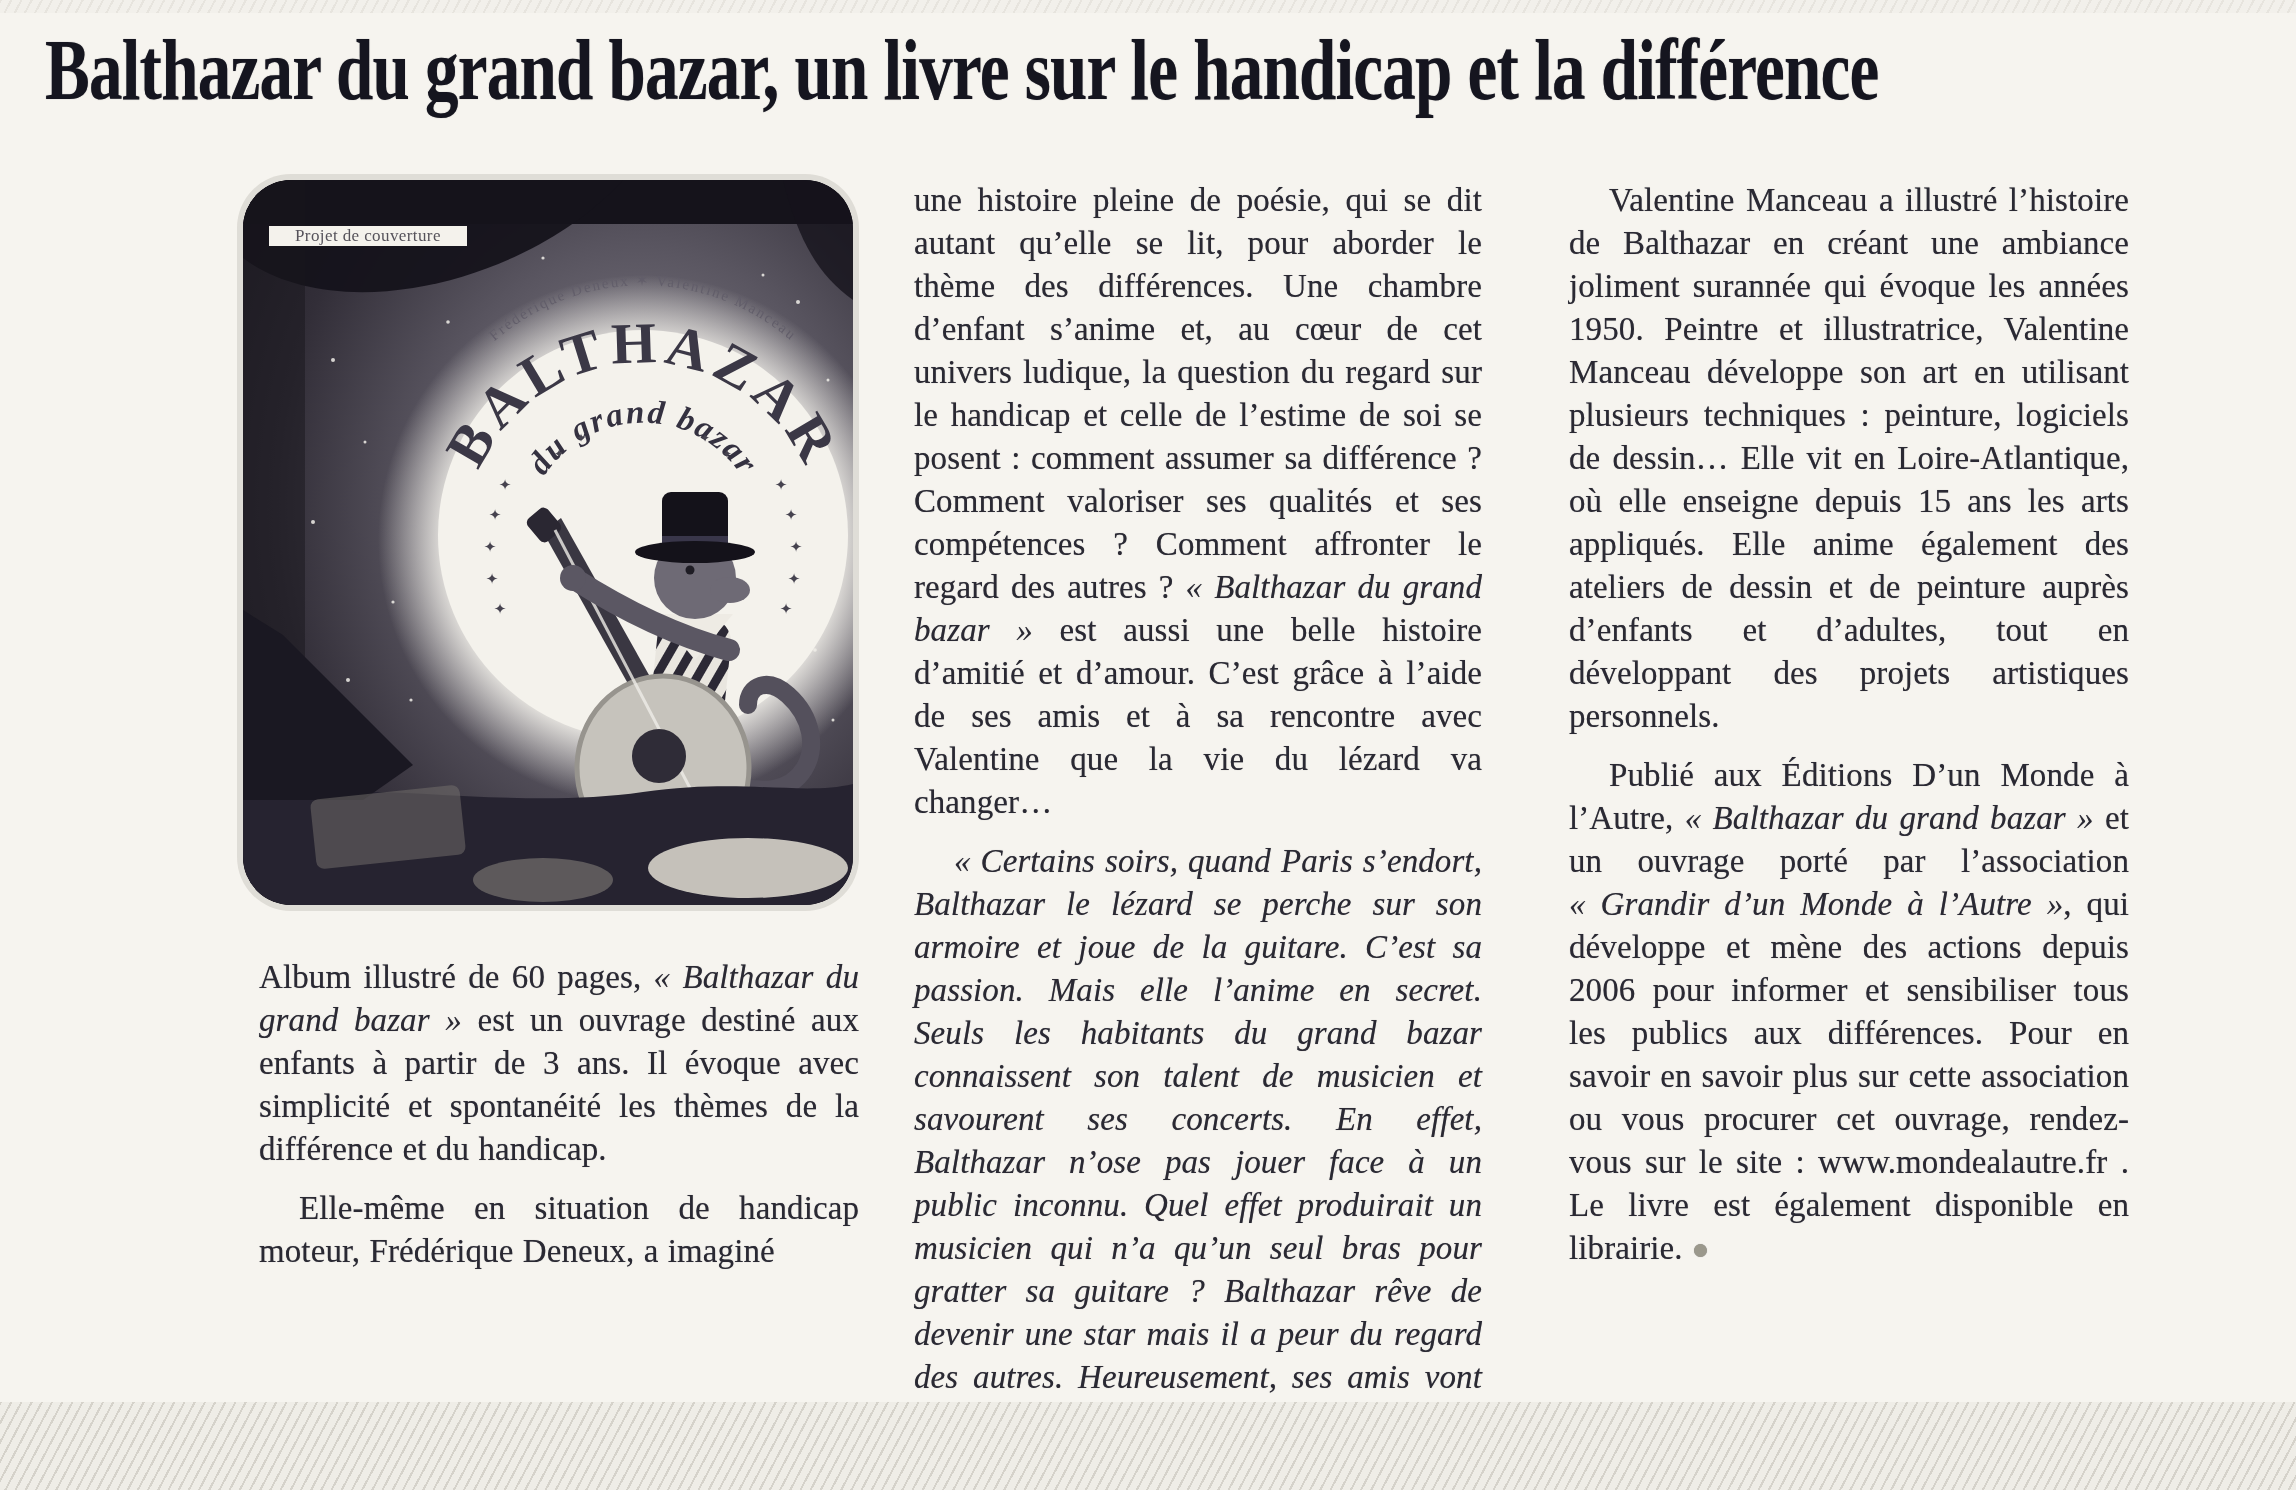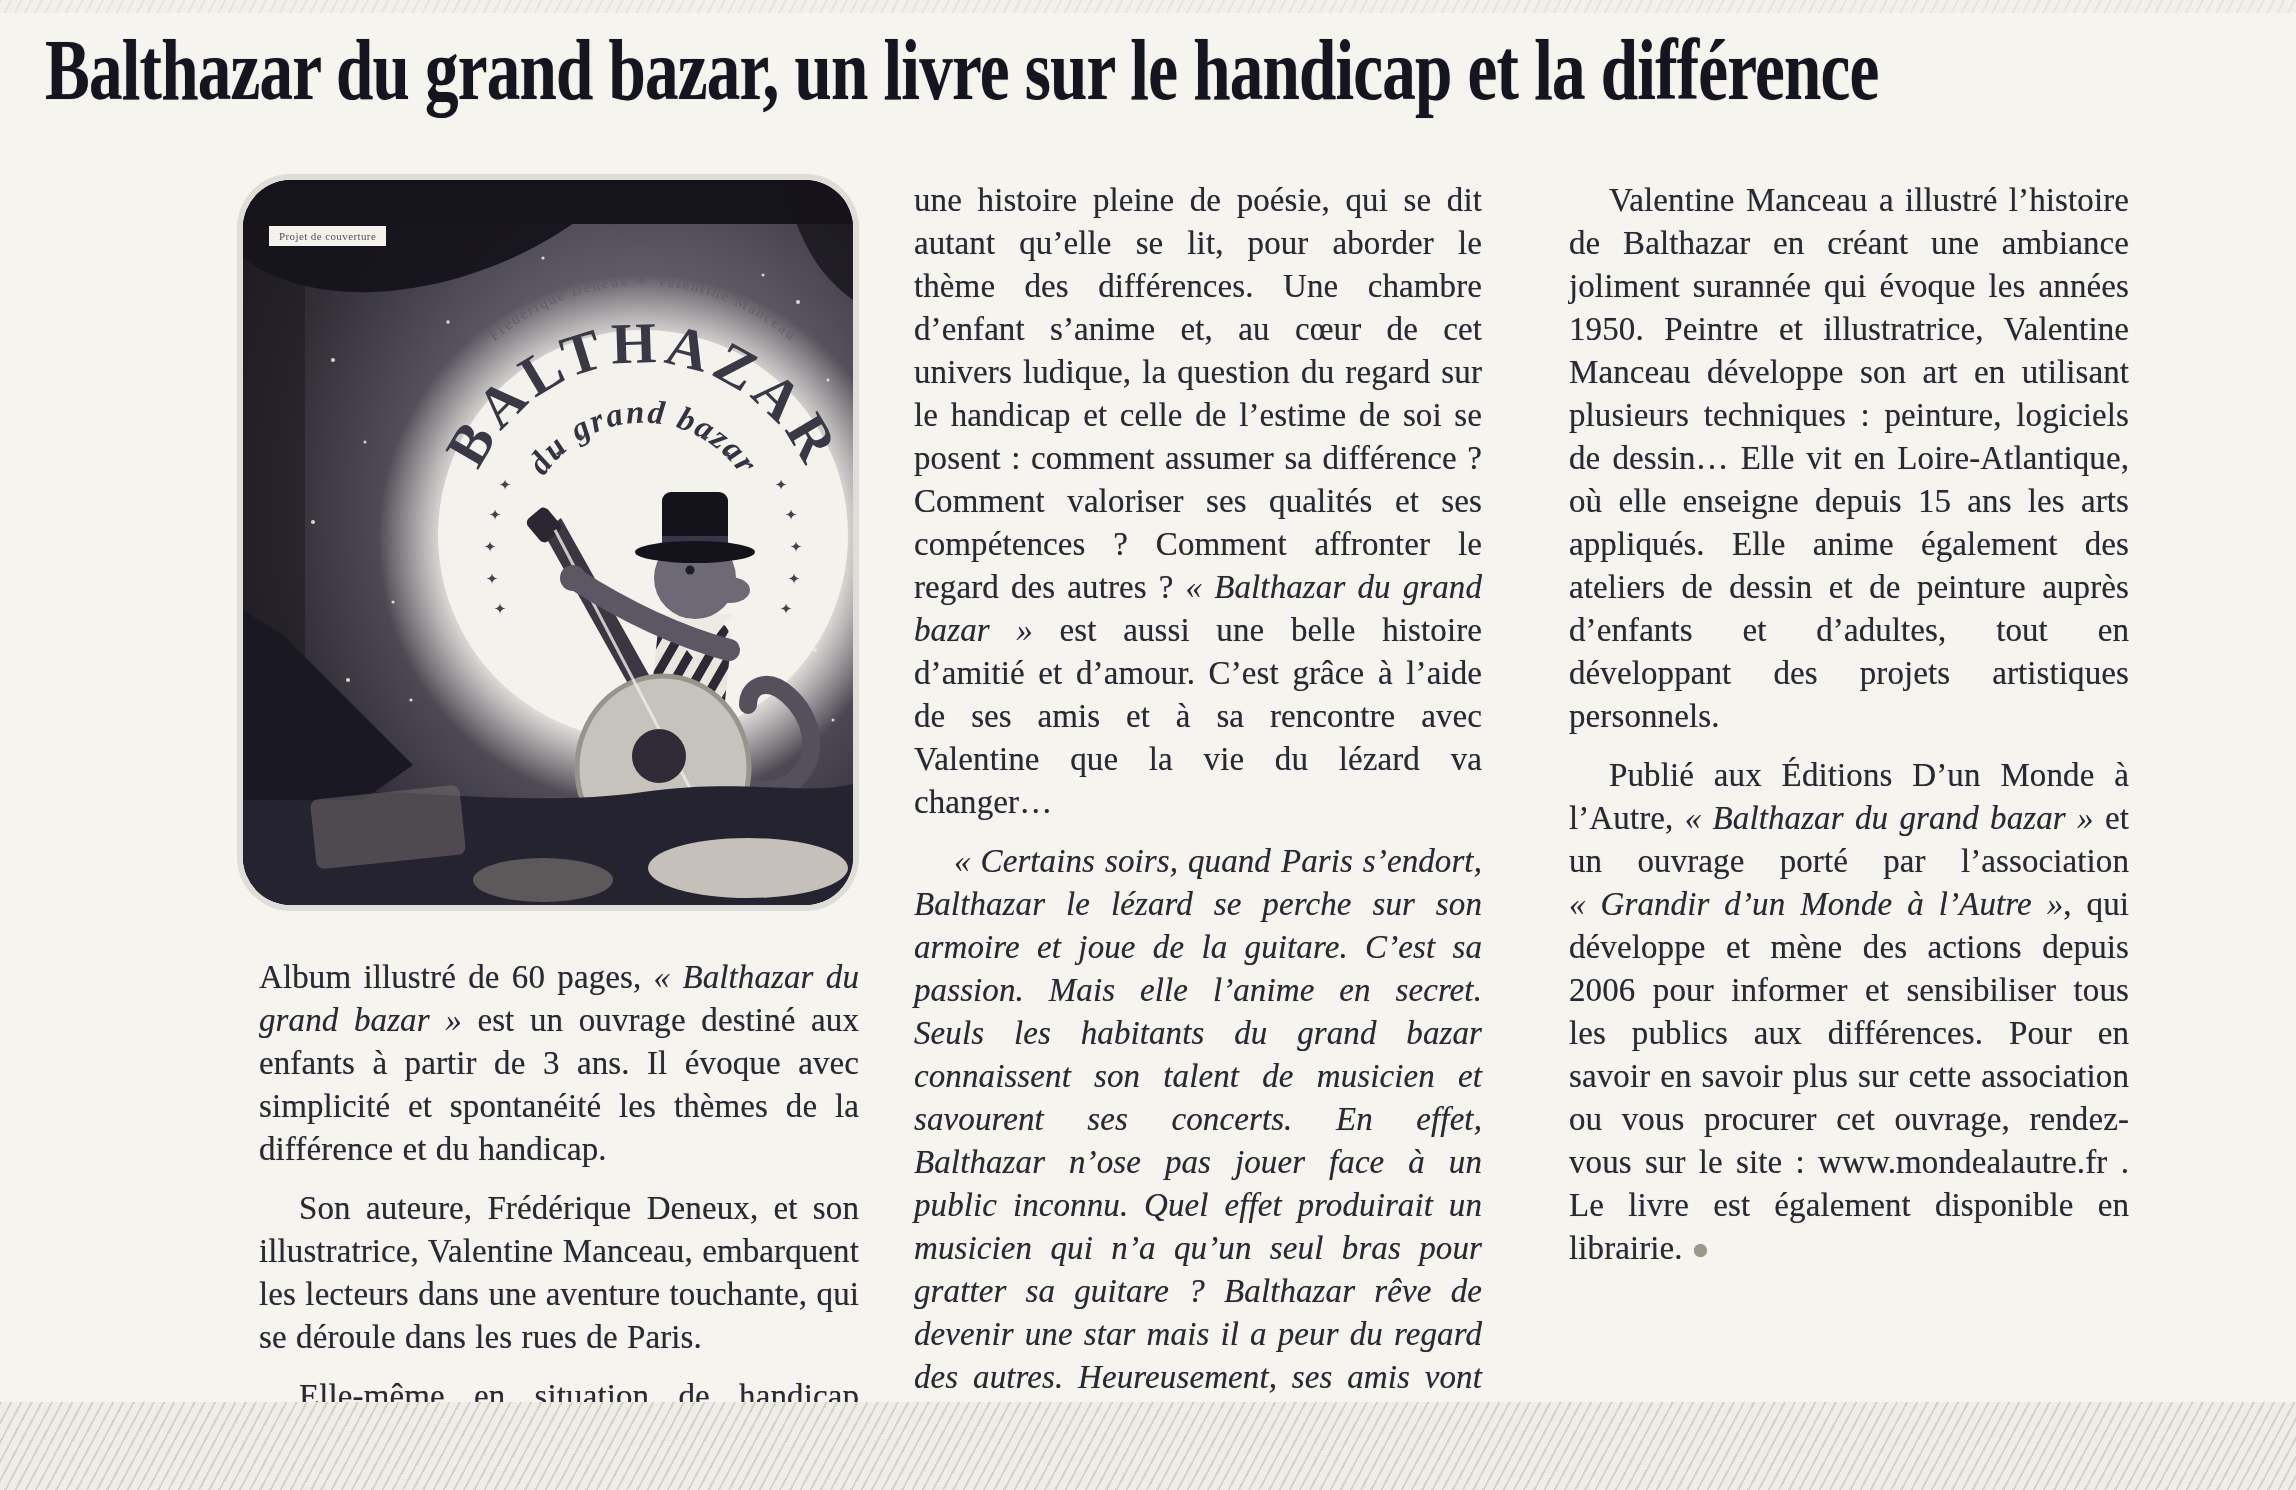--- a/index.html
+++ b/index.html
@@ -42,21 +42,21 @@
 
   figure.book-cover{
     position:absolute;left:243px;top:180px;width:610px;height:725px;margin:0;
     border-radius:48px;overflow:hidden;background:#201d26;
     box-shadow:0 0 0 6px rgba(120,115,108,.18);
   }
   figure.book-cover svg{display:block;width:610px;height:725px;}
   .cover-label{
     position:absolute;left:26px;top:46px;
     background:#f4f2ec;color:#55525a;
-    font-size:11px;line-height:20px;padding:0 10px;
+    font-size:17px;line-height:20px;padding:0 26px;
     letter-spacing:.4px;white-space:nowrap;
   }
 </style>
 </head>
 <body>
 
 <div class="page">
 
   <div class="hatch hatch-top"></div>
 
@@ -173,21 +173,20 @@
         <rect x="70" y="612" width="150" height="70" rx="8" fill="#75716e" opacity="0.5" transform="rotate(-6 145 647)"></rect>
         <ellipse cx="505" cy="688" rx="100" ry="30" fill="#d2cfc7" opacity="0.92"></ellipse>
         <ellipse cx="300" cy="700" rx="70" ry="22" fill="#8a8680" opacity="0.55"></ellipse>
       </g>
     </svg>
     <div class="cover-label">Projet de couverture</div>
   </figure>
 
   <div class="col col-left">
     <p><span class="normal">Album illustré de 60 pages, </span><span class="italic">«&nbsp;Balthazar du grand bazar&nbsp;»</span><span class="normal"> est un ouvrage destiné aux enfants à partir de 3 ans. Il évoque avec simplicité et spontanéité les thèmes de la différence et du handicap.</span></p>
-    <p class="indent"><span class="normal">Son auteure, Frédérique Deneux, et son illustratrice, Valentine Manceau, embarquent les lecteurs dans une aventure touchante, qui se déroule dans les rues de Paris.</span></p>
     <p class="indent"><span class="normal">Elle-même en situation de handicap moteur, Frédérique Deneux, a imaginé</span></p>
   </div>
 
   <div class="col col-mid">
     <p><span class="normal">une histoire pleine de poésie, qui se dit autant qu’elle se lit, pour aborder le thème des différences. Une chambre d’enfant s’anime et, au cœur de cet univers ludique, la question du regard sur le handicap et celle de l’estime de soi se posent&nbsp;: comment assumer sa différence&nbsp;? Comment valoriser ses qualités et ses compétences&nbsp;? Comment affronter le regard des autres&nbsp;? </span><span class="italic">«&nbsp;Balthazar du grand bazar&nbsp;»</span><span class="normal"> est aussi une belle histoire d’amitié et d’amour. C’est grâce à l’aide de ses amis et à sa rencontre avec Valentine que la vie du lézard va changer…</span></p>
     <p class="indent"><span class="italic">«&nbsp;Certains soirs, quand Paris s’endort, Balthazar le lézard se perche sur son armoire et joue de la guitare. C’est sa passion. Mais elle l’anime en secret. Seuls les habitants du grand bazar connaissent son talent de musicien et savourent ses concerts. En effet, Balthazar n’ose pas jouer face à un public inconnu. Quel effet produirait un musicien qui n’a qu’un seul bras pour gratter sa guitare&nbsp;? Balthazar rêve de devenir une star mais il a peur du regard des autres. Heureusement, ses amis vont l’aider à trouver le courage pour aller se produire en-dehors du grand bazar...&nbsp;».</span></p>
     <p class="indent"><span class="normal">Après des études littéraires, Frédérique Deneux, a travaillé dans le secteur de</span></p>
   </div>
 
   <div class="col col-right">

